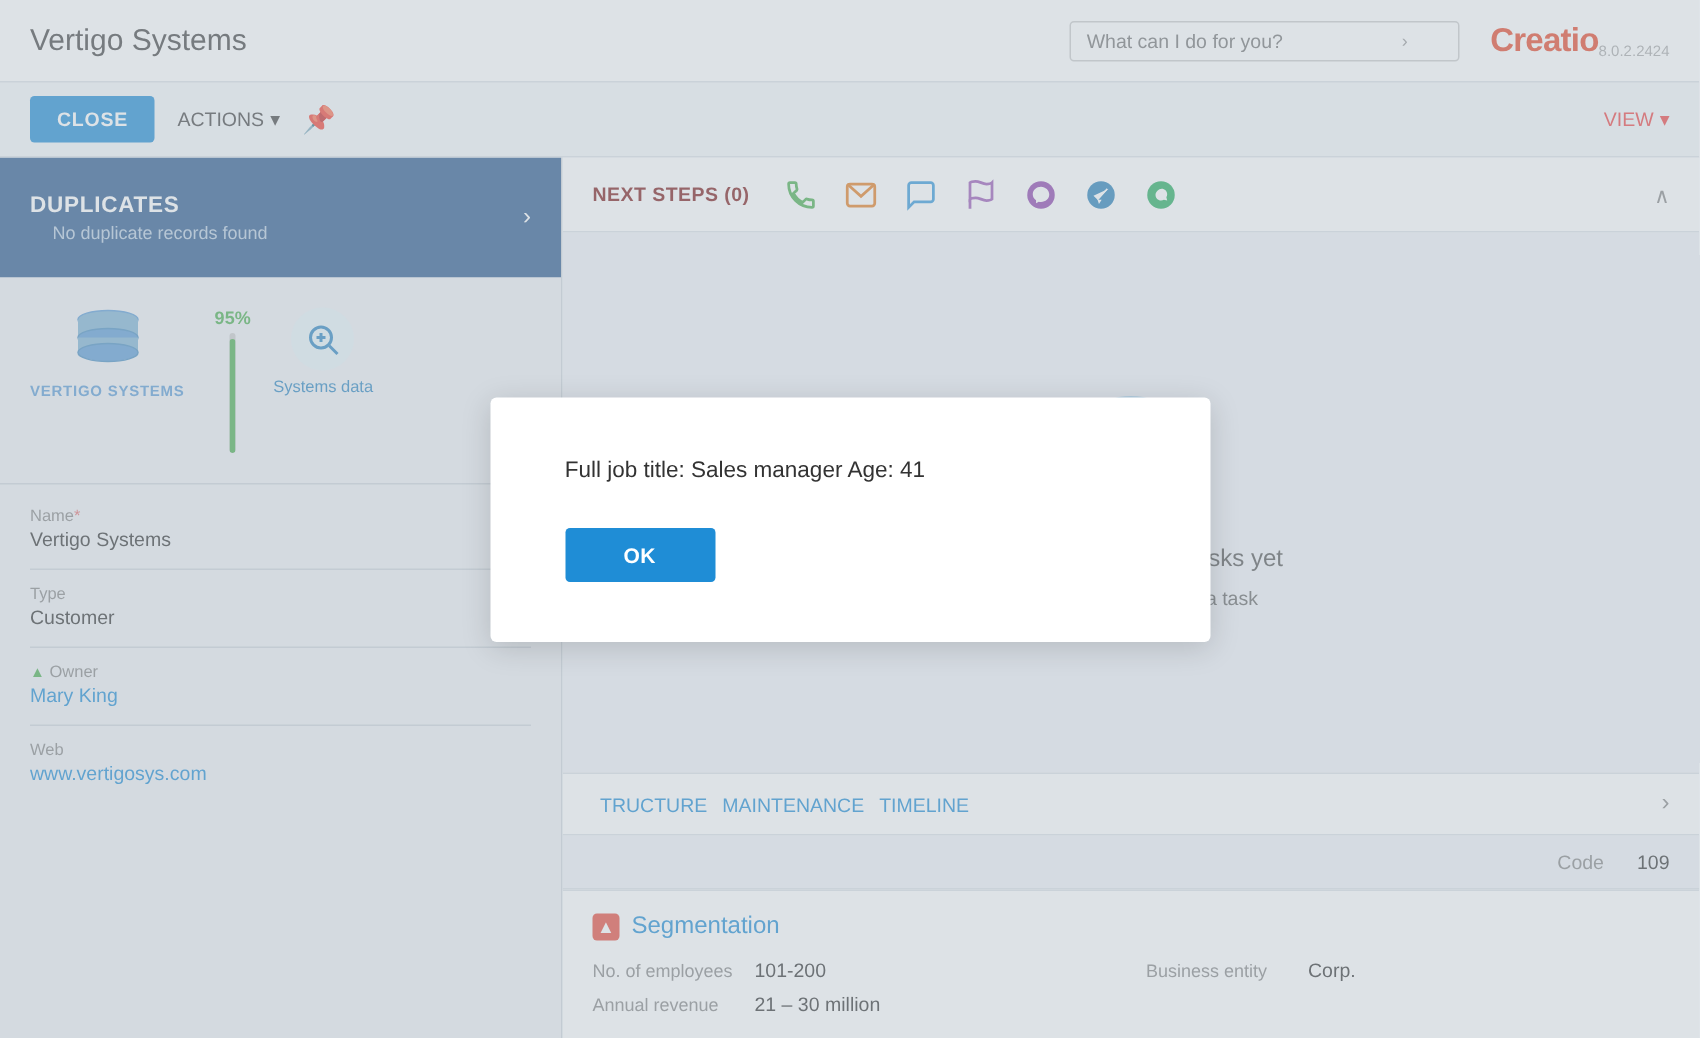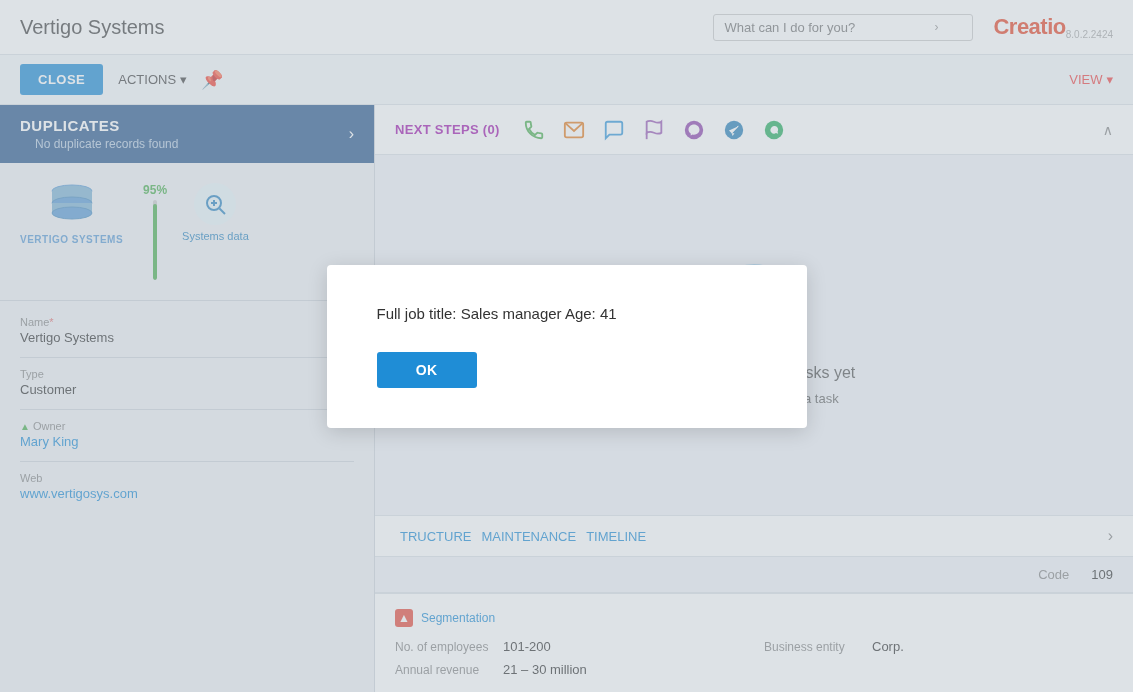--- a/index.html
+++ b/index.html
@@ -124,21 +124,21 @@
       width: 375px;
       background: #eef1f5;
       display: flex;
       flex-direction: column;
       border-right: 1px solid #d0d5dc;
       overflow: hidden;
     }
 
     .duplicates-header {
       background: #2d5a8e;
-      padding: 12px 20px;
+      padding: 23px 20px;
       display: flex;
       align-items: center;
       justify-content: space-between;
       cursor: pointer;
     }
     .duplicates-title-group {}
     .duplicates-title {
       color: #fff;
       font-size: 15px;
       font-weight: 700;
@@ -276,21 +276,21 @@
       background: #fff;
       border-bottom: 1px solid #dde2e8;
       padding: 0 20px;
       height: 50px;
       display: flex;
       align-items: center;
       gap: 20px;
     }
     .next-steps-label {
       font-size: 13px;
-      color: #a21caf;
+      color: #7f1d1d;
       font-weight: 600;
       letter-spacing: 0.3px;
     }
     .action-icons {
       display: flex;
       gap: 12px;
       align-items: center;
     }
     .action-icon {
       width: 28px;
@@ -391,21 +391,21 @@
       border-radius: 3px;
       display: flex;
       align-items: center;
       justify-content: center;
       color: #fff;
       font-size: 12px;
       cursor: pointer;
     }
     .seg-title {
       color: #1f8dd6;
-      font-size: 12px;
+      font-size: 16px;
       font-weight: 500;
     }
     .seg-fields {
       display: grid;
       grid-template-columns: 1fr 1fr;
       gap: 8px 20px;
     }
     .seg-field {
       display: flex;
       align-items: center;

